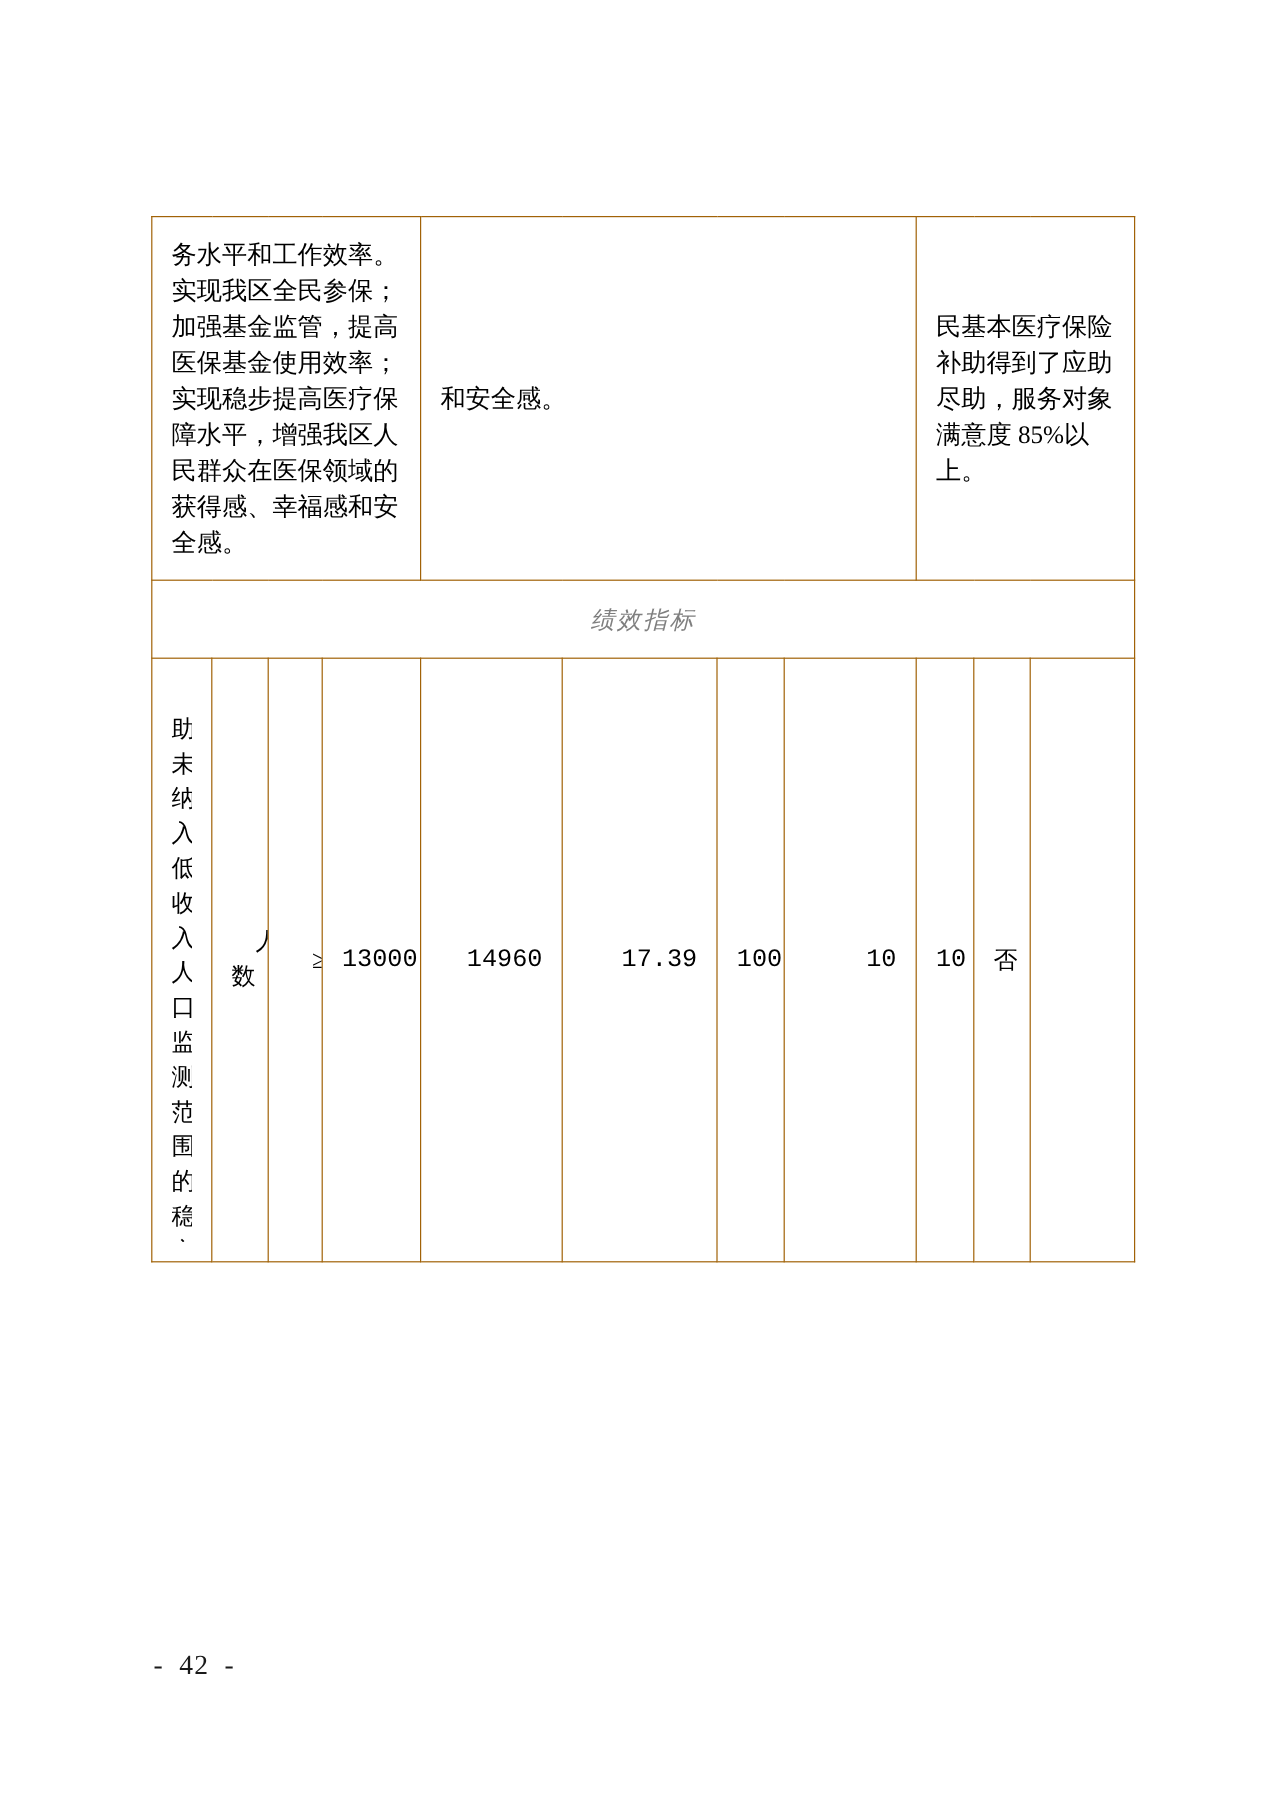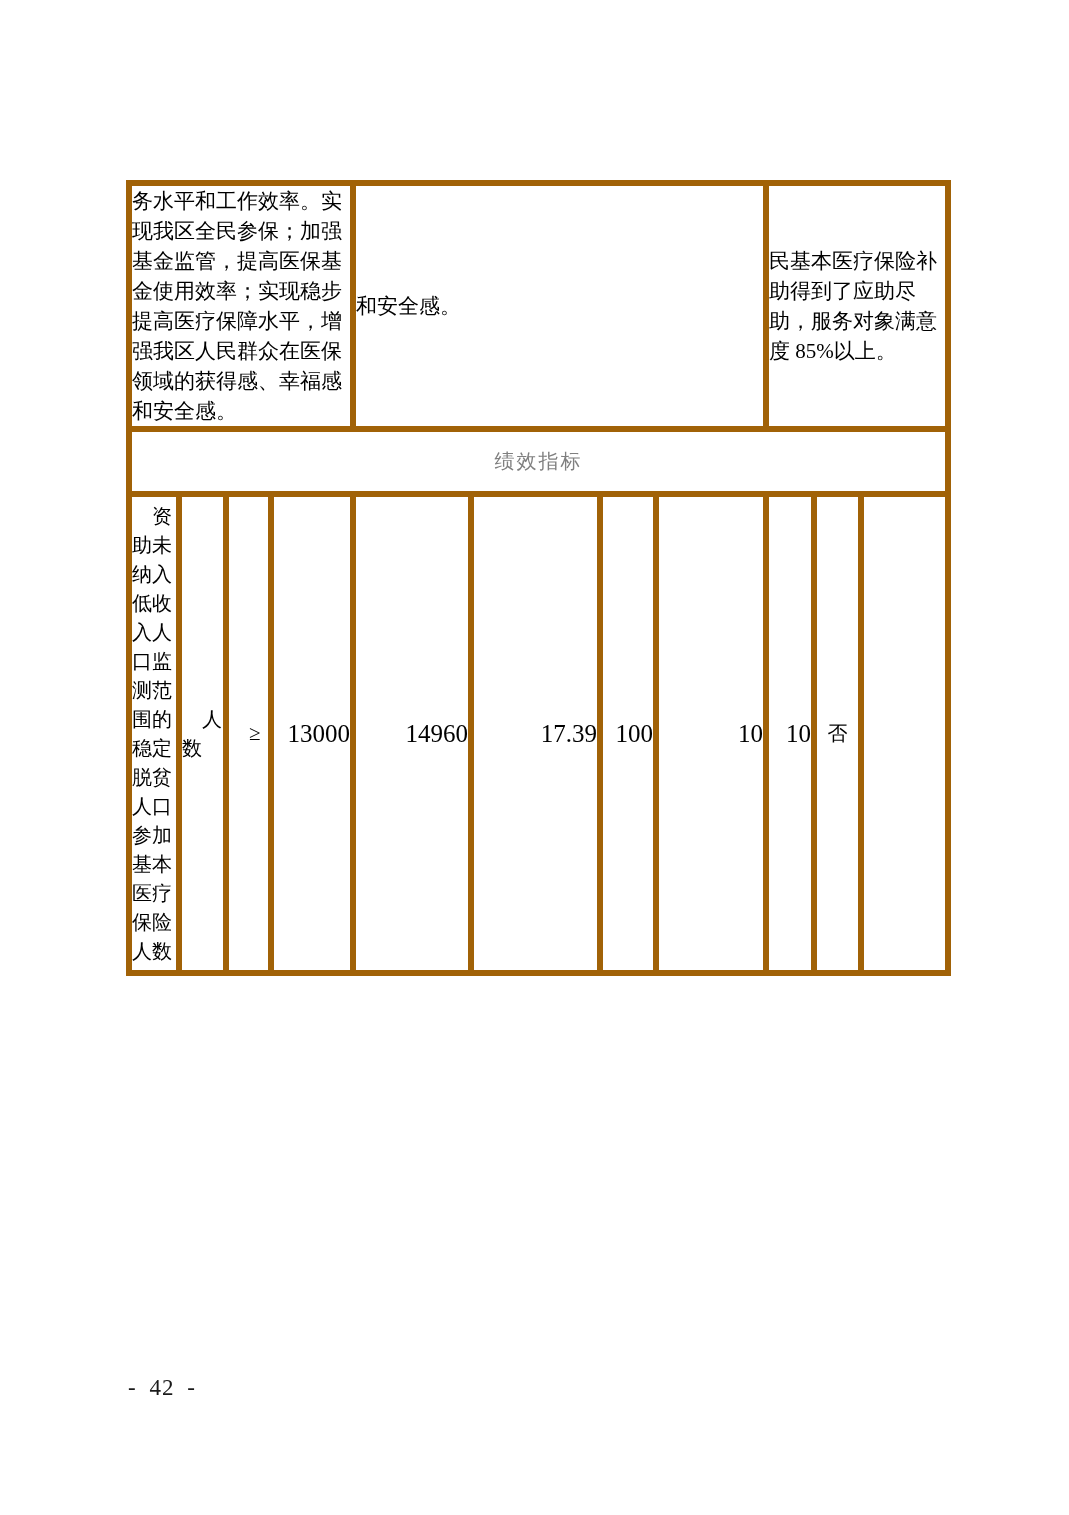--- a/index.html
+++ b/index.html
@@ -11,22 +11,22 @@
     color:#000;
     overflow:hidden;
   }
   table.perf{
     position:absolute;left:126px;top:180px;
     width:819px;
     border-collapse:collapse;
     table-layout:fixed;
   }
   table.perf td, table.perf th{
-    border:6px solid #a16207;
-    padding:0;
+    border:1px solid #a16207;
+    padding:16px;
     vertical-align:middle;
     font-weight:normal;
     overflow:hidden;
   }
   
   tr.rowA{height:209px;}
   td.cont{
     vertical-align:top;
     text-align:left;
     font-size:21px;line-height:30px;
@@ -34,20 +34,21 @@
   }
   
   tr.rowB{height:65px;}
   td.banner{
     text-align:center;
     font-family:"Liberation Sans","DejaVu Sans",sans-serif;
     font-weight:bold;
     font-size:20px;
     letter-spacing:2px;
     color:#7f7f7f;
+    font-style:italic;
   }
   
   tr.rowC{height:86px;}
   th.hd{
     text-align:center;
     font-weight:bold;
     font-size:20px;line-height:28px;
     padding:2px 1px;
   }
   
@@ -64,21 +65,22 @@
   tr.rowE td.c-name .nm{max-height:316px;}
   td.c-unit,td.c-nature{
     font-size:20px;line-height:29px;
     text-align:left;text-indent:20px;
     padding:0 2px;
   }
   td.c-nature{font-size:21px;}
   td.c-num{
     text-align:right;
     padding-right:7px;
-    font-size:25px;
+    font-size:21px;
+    font-family:Liberation Mono, monospace;
   }
   td.c-core{
     text-align:center;
     font-size:20px;
   }
   td.c-note{}
   .footer{
     position:absolute;left:128px;top:1375px;
     font-size:23px;
     letter-spacing:1px;

